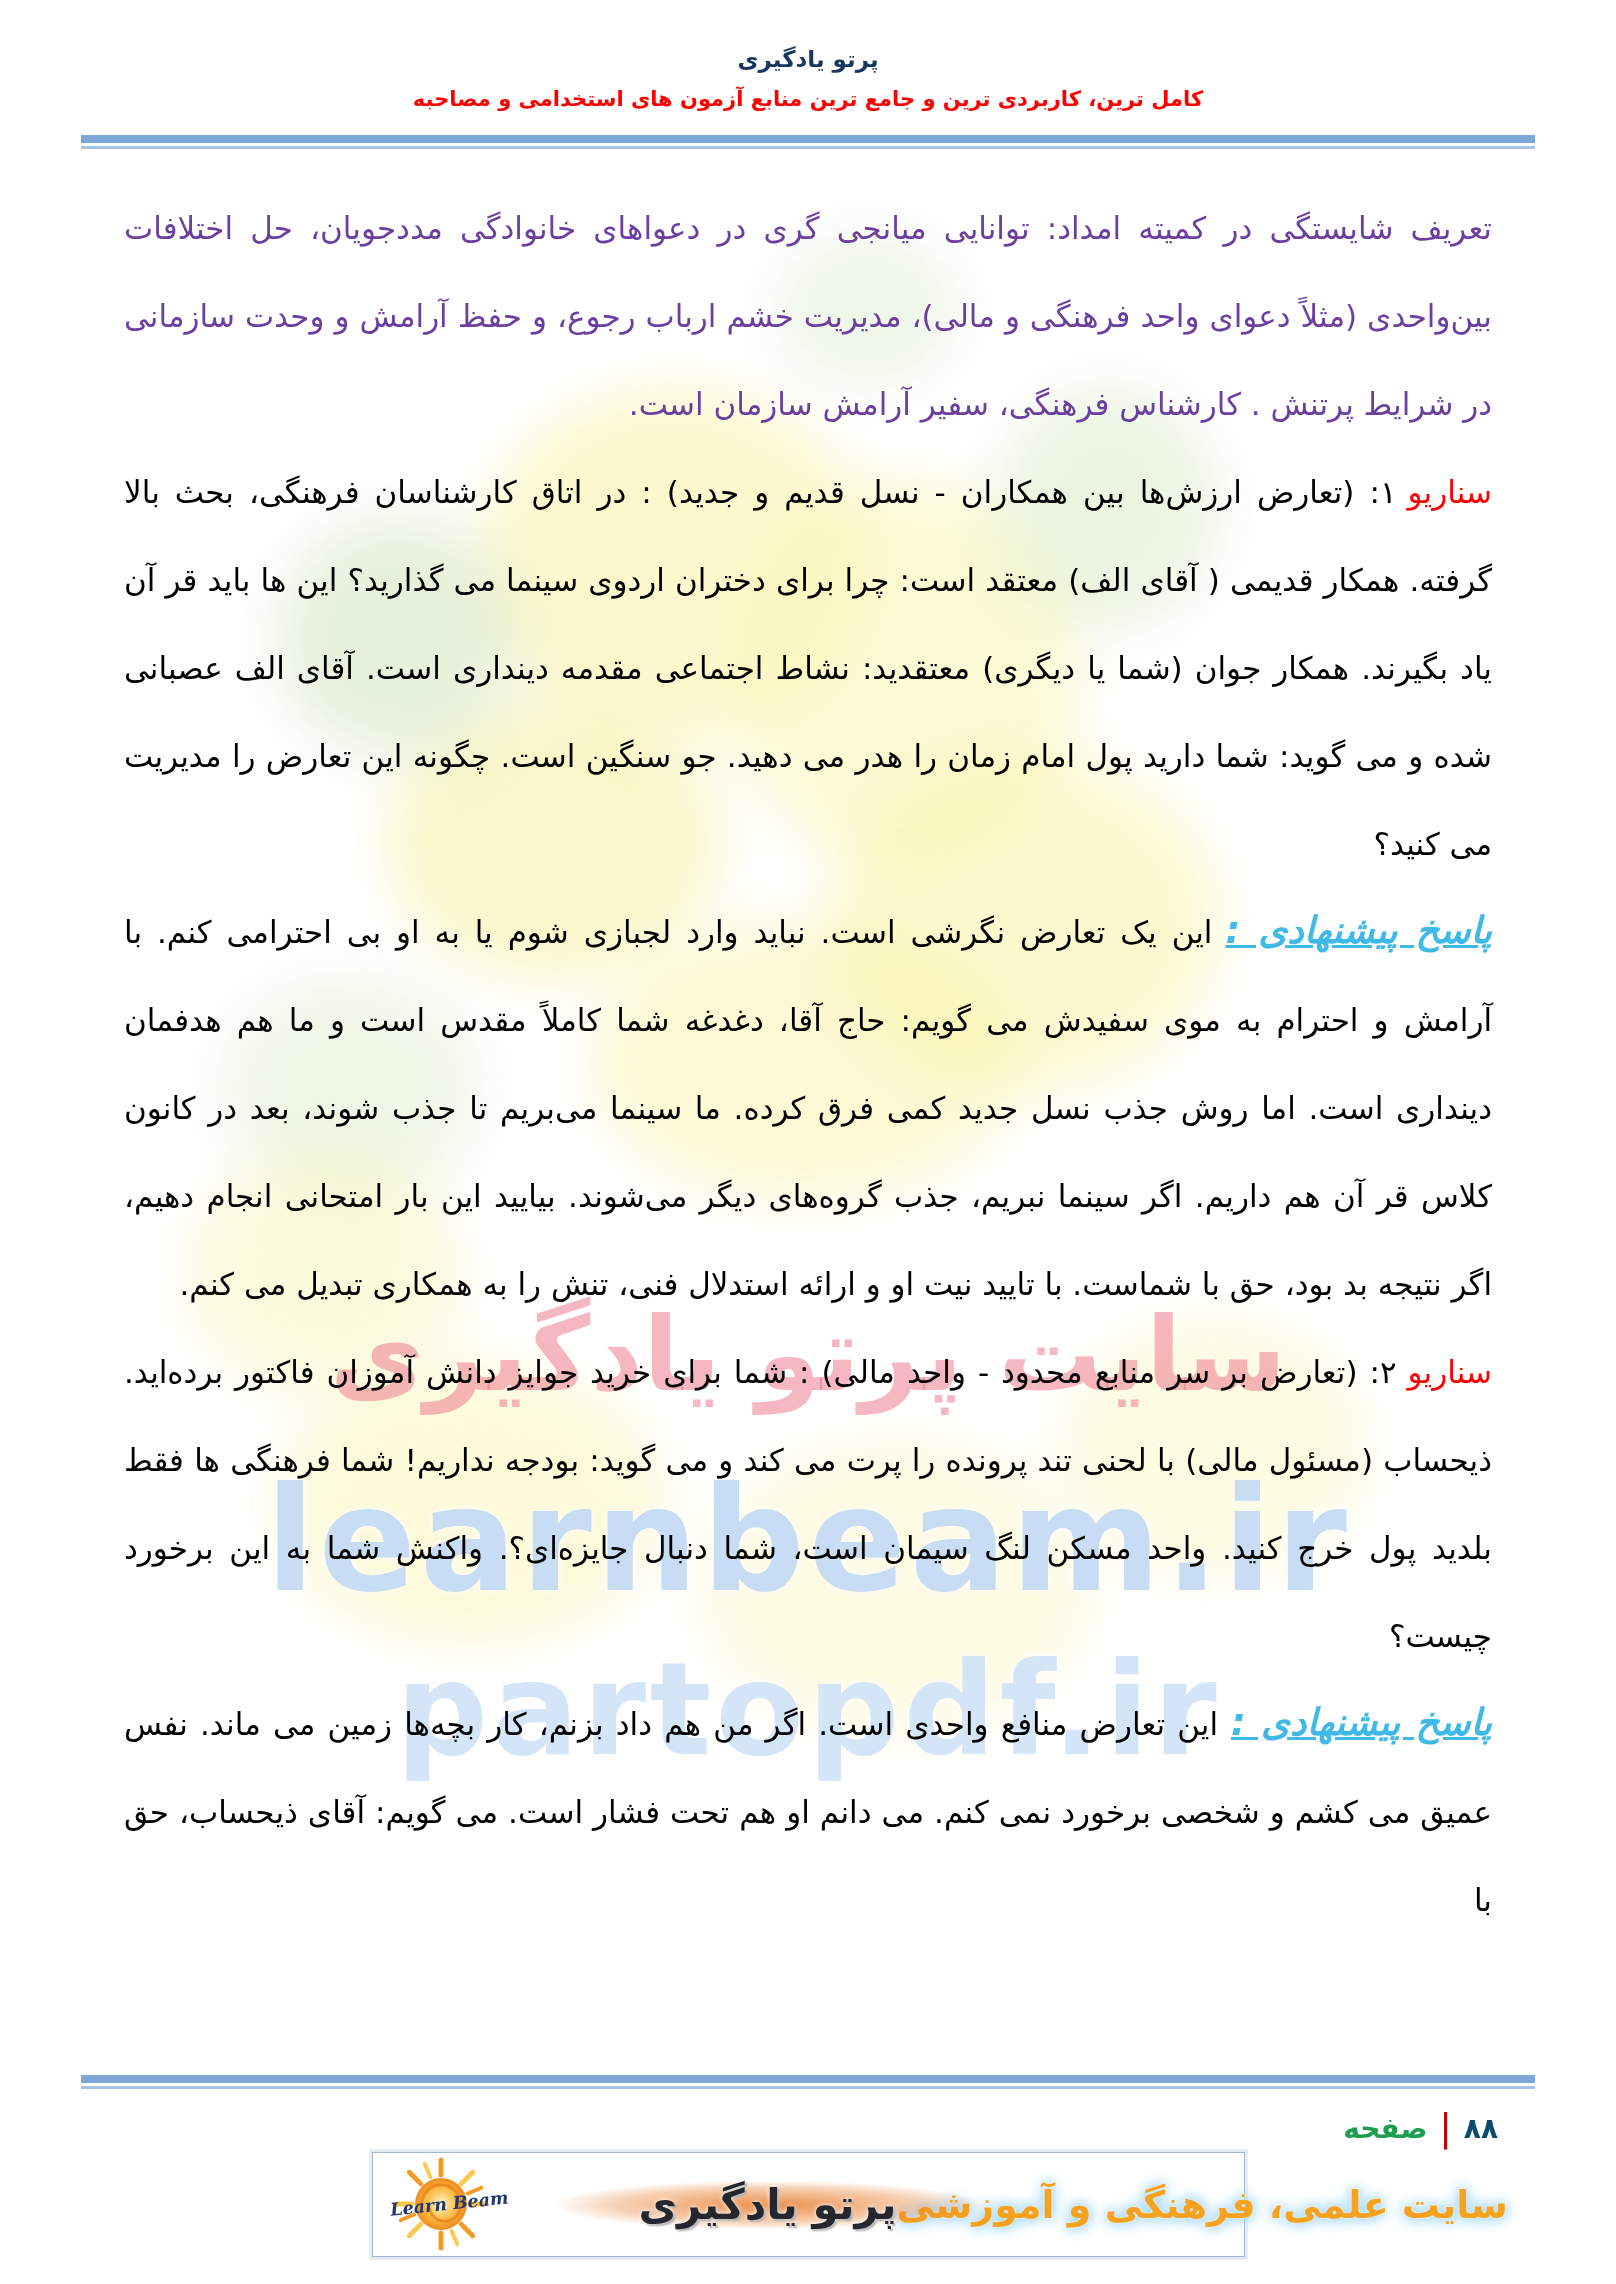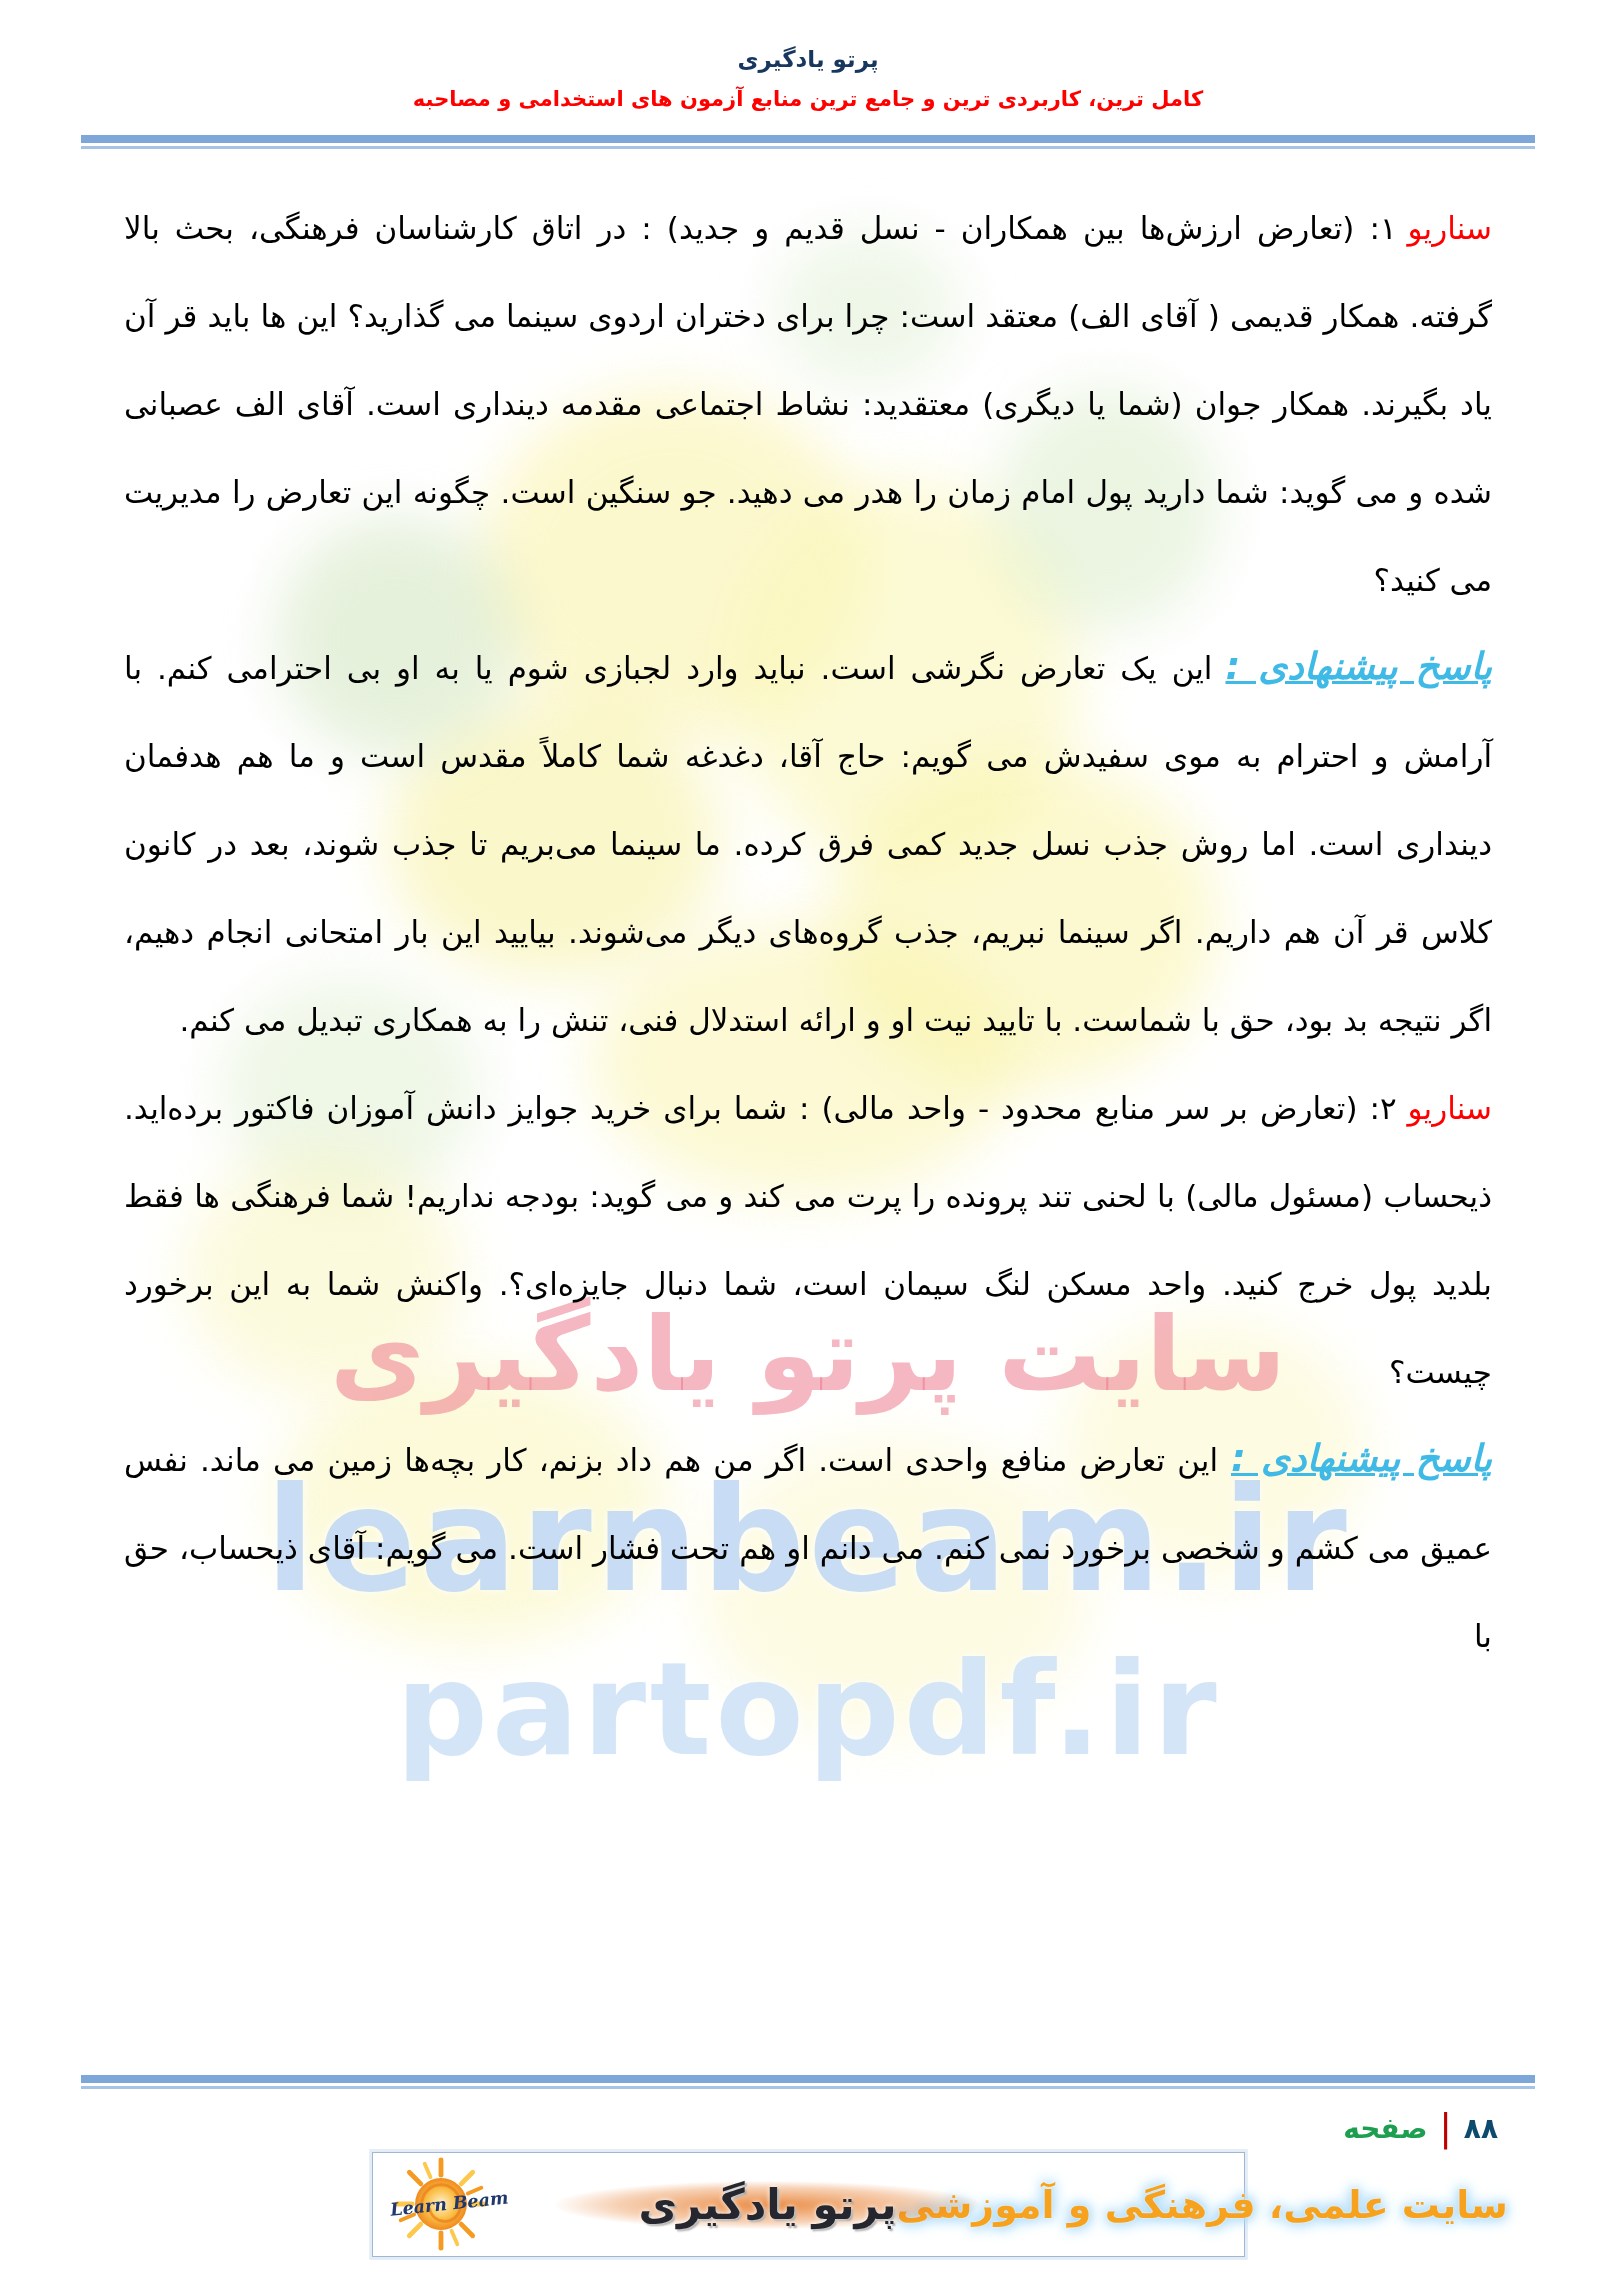--- a/index.html
+++ b/index.html
@@ -116,20 +116,21 @@
     <div class="header-title">پرتو یادگیری</div>
     <div class="header-sub">کامل ترین، کاربردی ترین و جامع ترین منابع آزمون های استخدامی و مصاحبه</div>
     <div class="sep">
       <div class="thick"></div>
       <div class="thin"></div>
     </div>
   </div>
 
   <div class="body">
 
+    <p class="definition">تعریف شایستگی در کمیته امداد: توانایی میانجی گری در دعواهای خانوادگی مددجویان، حل اختلافات بین‌واحدی (مثلاً دعوای واحد فرهنگی و مالی)، مدیریت خشم ارباب رجوع، و حفظ آرامش و وحدت سازمانی در شرایط پرتنش . کارشناس فرهنگی، سفیر آرامش سازمان است.</p>
 
     <p><span class="label-red">سناریو</span><span>۱: (تعارض ارزش‌ها بین همکاران - نسل قدیم و جدید) : در اتاق کارشناسان فرهنگی، بحث بالا گرفته. همکار قدیمی ( آقای الف) معتقد است: چرا برای دختران اردوی سینما می گذارید؟ این ها باید قر آن یاد بگیرند. همکار جوان (شما یا دیگری) معتقدید: نشاط اجتماعی مقدمه دینداری است. آقای الف عصبانی شده و می گوید: شما دارید پول امام زمان را هدر می دهید. جو سنگین است. چگونه این تعارض را مدیریت می کنید؟</span></p>
 
     <p><span class="label-answer">پاسخ پیشنهادی :</span><span>این یک تعارض نگرشی است. نباید وارد لجبازی شوم یا به او بی احترامی کنم. با آرامش و احترام به موی سفیدش می گویم: حاج آقا، دغدغه شما کاملاً مقدس است و ما هم هدفمان دینداری است. اما روش جذب نسل جدید کمی فرق کرده. ما سینما می‌بریم تا جذب شوند، بعد در کانون کلاس قر آن هم داریم. اگر سینما نبریم، جذب گروه‌های دیگر می‌شوند. بیایید این بار امتحانی انجام دهیم، اگر نتیجه بد بود، حق با شماست. با تایید نیت او و ارائه استدلال فنی، تنش را به همکاری تبدیل می کنم.</span></p>
 
     <p><span class="label-red">سناریو</span><span>۲: (تعارض بر سر منابع محدود - واحد مالی) : شما برای خرید جوایز دانش آموزان فاکتور برده‌اید. ذیحساب (مسئول مالی) با لحنی تند پرونده را پرت می کند و می گوید: بودجه نداریم! شما فرهنگی ها فقط بلدید پول خرج کنید. واحد مسکن لنگ سیمان است، شما دنبال جایزه‌ای؟. واکنش شما به این برخورد چیست؟</span></p>
 
     <p><span class="label-answer">پاسخ پیشنهادی :</span><span>این تعارض منافع واحدی است. اگر من هم داد بزنم، کار بچه‌ها زمین می ماند. نفس عمیق می کشم و شخصی برخورد نمی کنم. می دانم او هم تحت فشار است. می گویم: آقای ذیحساب، حق با</span></p>
   </div>
 

